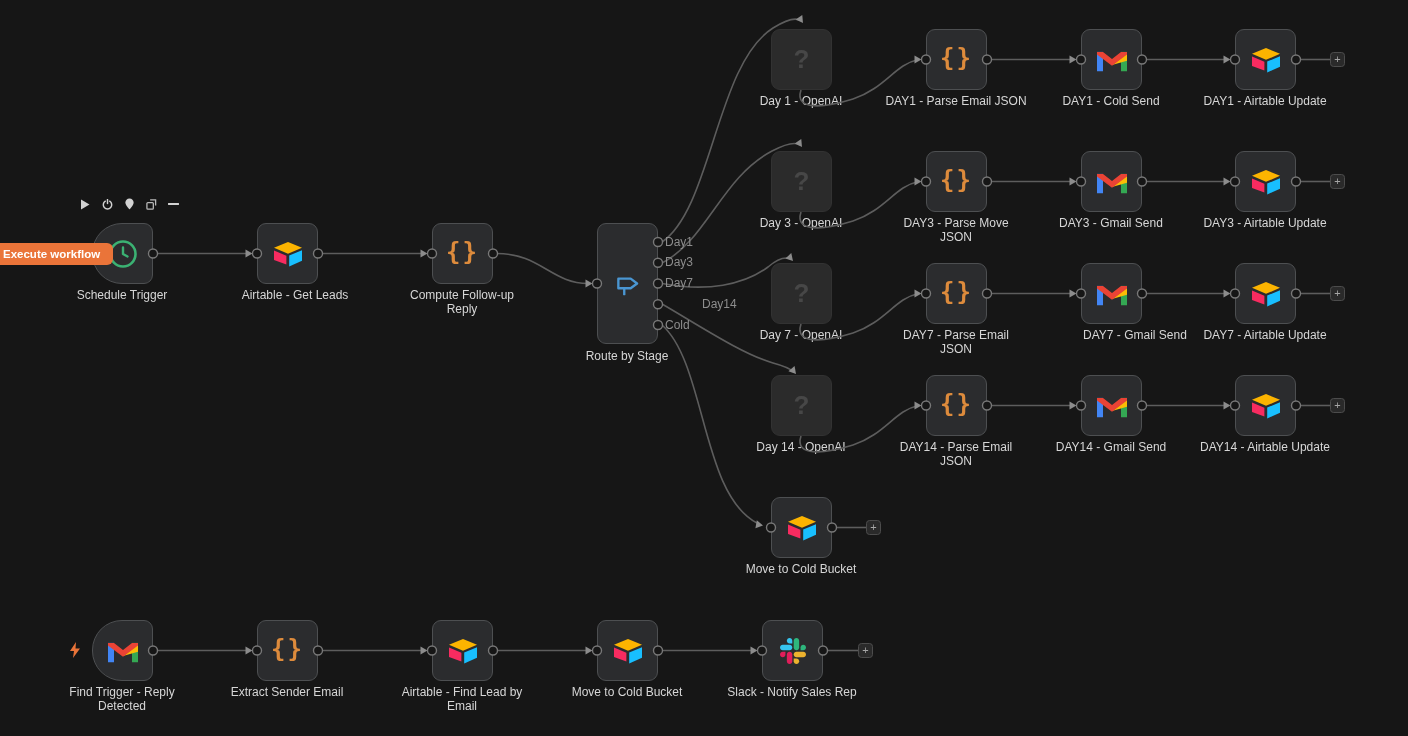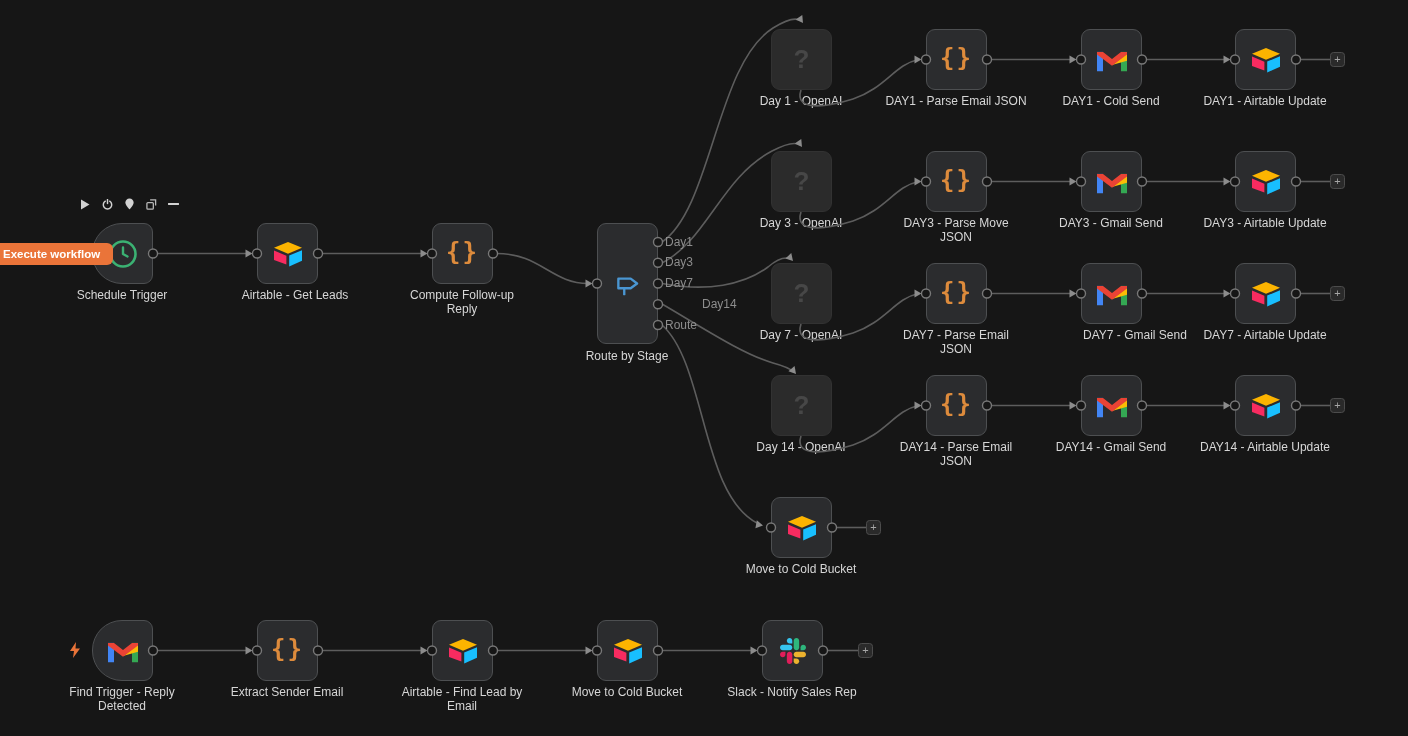--- a/index.html
+++ b/index.html
@@ -257,21 +257,21 @@
   <div class="nlabel lw140" style="left:122px;top:686px">Find Trigger - Reply Detected</div>
   <div class="nlabel" style="left:287px;top:686px">Extract Sender Email</div>
   <div class="nlabel lw140" style="left:462px;top:686px">Airtable - Find Lead by Email</div>
   <div class="nlabel" style="left:627px;top:686px">Move to Cold Bucket</div>
   <div class="nlabel" style="left:792px;top:686px">Slack - Notify Sales Rep</div>
 
   <span class="portlabel" style="left:665px;top:238px">Day1</span>
   <span class="portlabel" style="left:665px;top:258px">Day3</span>
   <span class="portlabel" style="left:665px;top:279px">Day7</span>
   <span class="portlabel" style="left:702px;top:300px">Day14</span>
-  <span class="portlabel" style="left:665px;top:321px">Route</span>
+  <span class="portlabel" style="left:665px;top:321px">Cold</span>
 
   <div class="plus" style="left:1330px;top:52px">+</div>
   <div class="plus" style="left:1330px;top:174px">+</div>
   <div class="plus" style="left:1330px;top:286px">+</div>
   <div class="plus" style="left:1330px;top:398px">+</div>
   <div class="plus" style="left:866px;top:520px">+</div>
   <div class="plus" style="left:858px;top:643px">+</div>
 
   <svg class="overlay" width="1408" height="736">
     <g stroke="#5d5d5d" stroke-width="1.6" fill="none">

